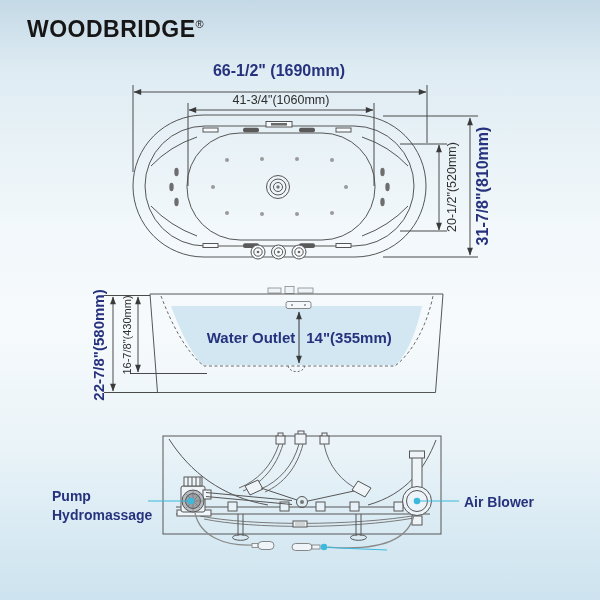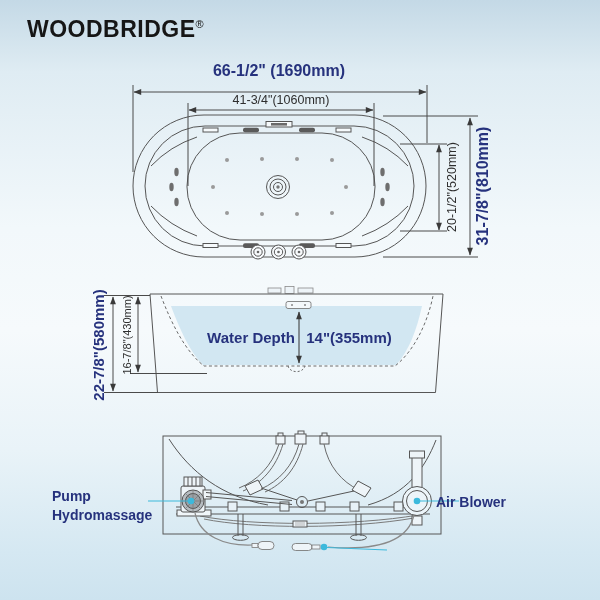--- a/index.html
+++ b/index.html
@@ -17,21 +17,21 @@
   #logo sup{font-size:11px;font-weight:normal;}
   #dim66{left:279px;top:71px;font-size:16px;}
   #dim41{left:281px;top:100px;font-size:12.5px;}
   #dim31{left:483px;top:186px;font-size:16px;}
   #dim20{left:452px;top:187px;font-size:12.5px;}
   #dim22{left:98px;top:345px;font-size:15px;}
   #dim16{left:127px;top:335px;font-size:11px;}
   #wdepth{left:251px;top:337px;font-size:15px;}
   #wval{left:349px;top:337px;font-size:15px;}
   #pumplbl{left:52px;top:487px;font-size:14px;line-height:18.5px;}
-  #blowerlbl{left:436px;top:494px;font-size:14px;}
+  #blowerlbl{left:464px;top:494px;font-size:14px;}
   #outletlbl{left:391px;top:542px;font-size:14px;}
 </style>
 </head>
 <body>
 
 <div class="stage">
 
   <svg width="600" height="600" viewBox="0 0 600 600">
     <defs>
       <marker id="arr" viewBox="0 0 10 8" markerWidth="9" markerHeight="7.2" refX="8.5" refY="4" orient="auto-start-reverse" markerUnits="userSpaceOnUse">
@@ -230,21 +230,21 @@
 
   <div id="logo"><span>WOODBRIDGE</span><sup>®</sup></div>
 
   <div class="lbl ctr" id="dim66">66-1/2" (1690mm)</div>
   <div class="lbl ctr blk" id="dim41">41-3/4"(1060mm)</div>
   <div class="lbl vert" id="dim31">31-7/8"(810mm)</div>
   <div class="lbl vert blk" id="dim20">20-1/2"(520mm)</div>
 
   <div class="lbl vert" id="dim22">22-7/8"(580mm)</div>
   <div class="lbl vert blk" id="dim16">16-7/8"(430mm)</div>
-  <div class="lbl ctr" id="wdepth">Water Depth</div>
+  <div class="lbl ctr" id="wdepth">Water Outlet</div>
   <div class="lbl ctr" id="wval">14"(355mm)</div>
 
   <div class="lbl" id="pumplbl">
     <div>Pump</div>
     <div>Hydromassage</div>
   </div>
   <div class="lbl" id="blowerlbl">Air Blower</div>
 </div>
 
 </body></html>

